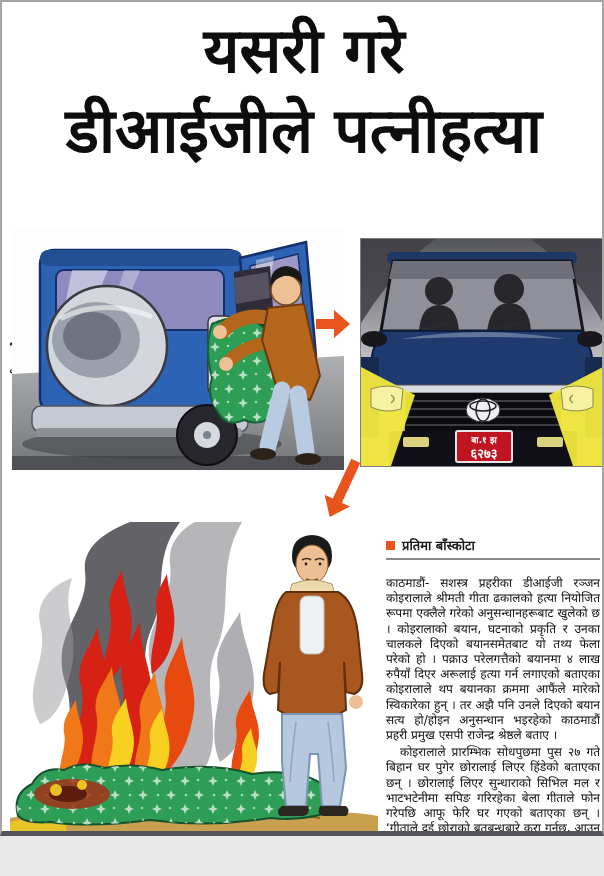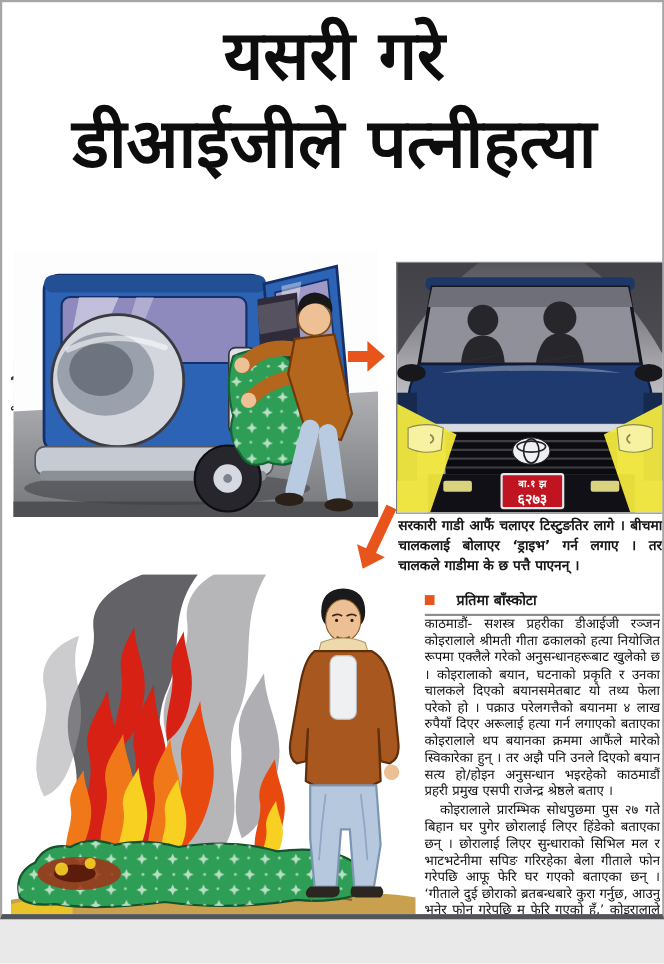--- a/index.html
+++ b/index.html
@@ -28,22 +28,22 @@
     color:#151515; text-align:justify;
   }
   .cap1{left:12px; top:476px; width:330px;}
   .cap2{left:360px; top:467px; width:240px;}
   .cap3{left:12px; top:833px; width:356px;}
   .arrow-right{position:absolute; left:314px; top:308px;}
   .arrow-diag{position:absolute; left:308px; top:470px; transform:rotate(115deg); transform-origin:center;}
   .article{
     position:absolute; left:384px; top:534px; width:214px; height:326px; overflow:hidden;
   }
-  .byline-row{display:flex; align-items:center; gap:20px; padding-bottom:4px;
-    border-bottom:2px solid #8d8d90; margin-bottom:0;}
+  .byline-row{display:flex; align-items:center; gap:7px; padding-bottom:4px;
+    border-bottom:2px solid #8d8d90; margin-bottom:16px;}
   .byline-sq{width:9px; height:9px; background:#e8551c; flex:0 0 auto;}
   .byline-name{font-size:13px; font-weight:bold; color:#1a1a1a;}
   .body-text{font-size:12px; line-height:15.2px; text-align:justify;}
   .body-text p{margin:0 0 2px 0;}
   .body-text p.indent{text-indent:14px;}
 </style>
 </head>
 <body>
 
 <div class="page">
@@ -192,21 +192,20 @@
 
       <g>
         <rect x="95" y="192" width="56" height="31" rx="2" fill="#c01420" stroke="#e6e6ea" stroke-width="2"></rect>
         <text x="123" y="204" text-anchor="middle" font-size="9" font-weight="bold" fill="#ffffff">बा.१ झ</text>
         <text x="123" y="219" text-anchor="middle" font-size="13" font-weight="bold" fill="#ffffff">६२७३</text>
       </g>
     </svg>
   </div>
 
 
-  <div class="caption cap2">सरकारी गाडी आफैं चलाएर टिस्टुङतिर लागे । बीचमा चालकलाई बोलाएर ‘ड्राइभ’ गर्न लगाए । तर चालकले गाडीमा के छ पत्तै पाएनन् ।</div>
 
   <div class="arrow-diag">
     <svg width="62" height="28" viewBox="0 0 62 28">
       <polygon points="0,9 44,9 44,0 62,14 44,28 44,19 0,19" fill="#e8551c"></polygon>
     </svg>
   </div>
 
   <div class="panel panel3">
     <svg viewBox="0 0 368 310" width="368" height="310">
       <rect x="0" y="0" width="368" height="310" fill="#ffffff"></rect>

